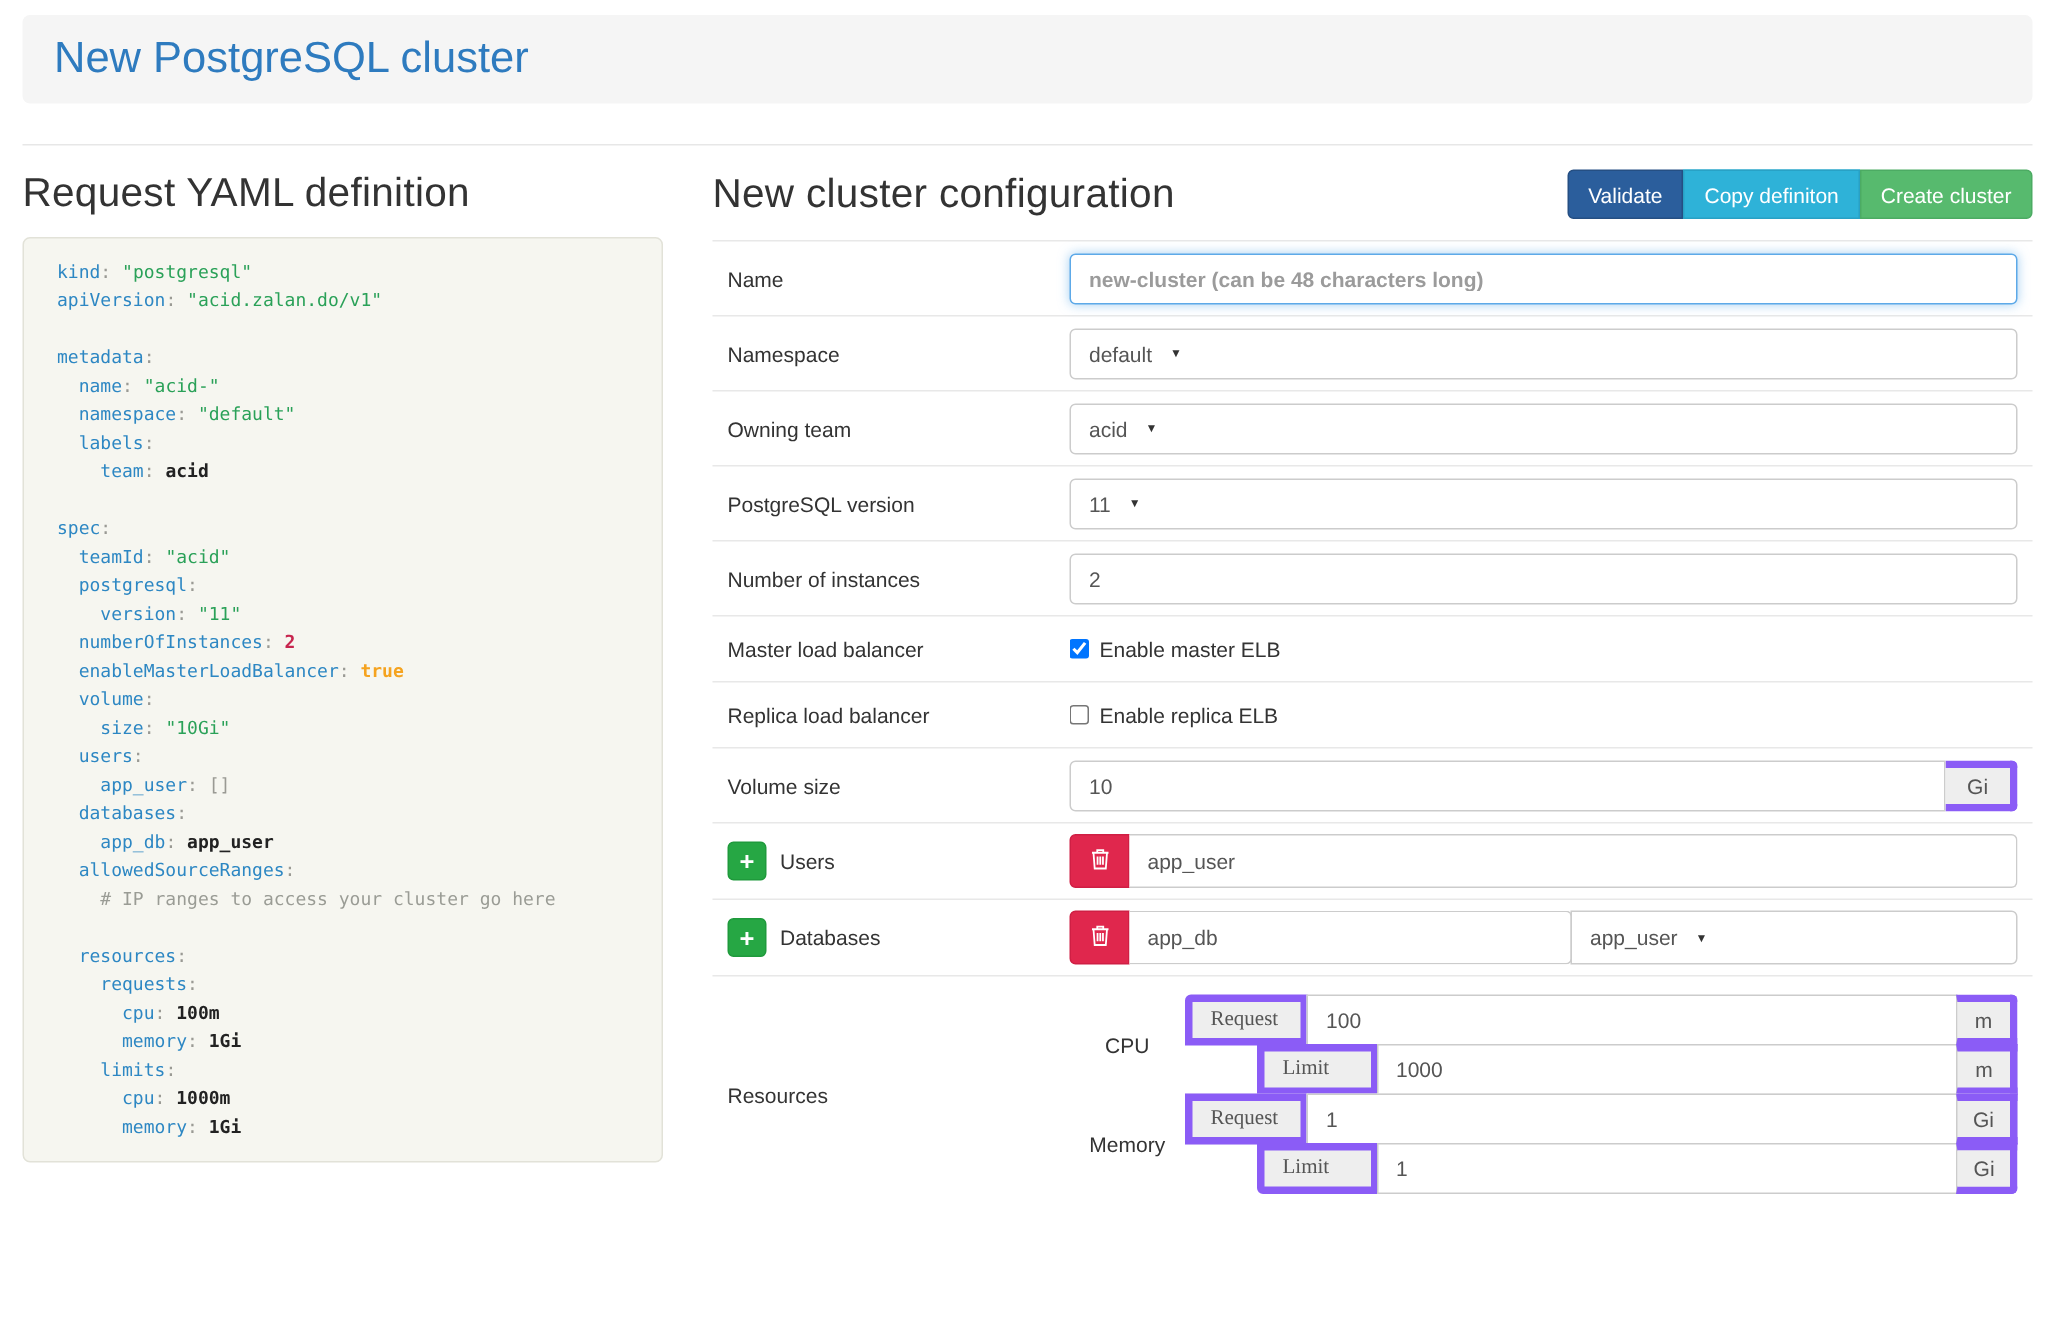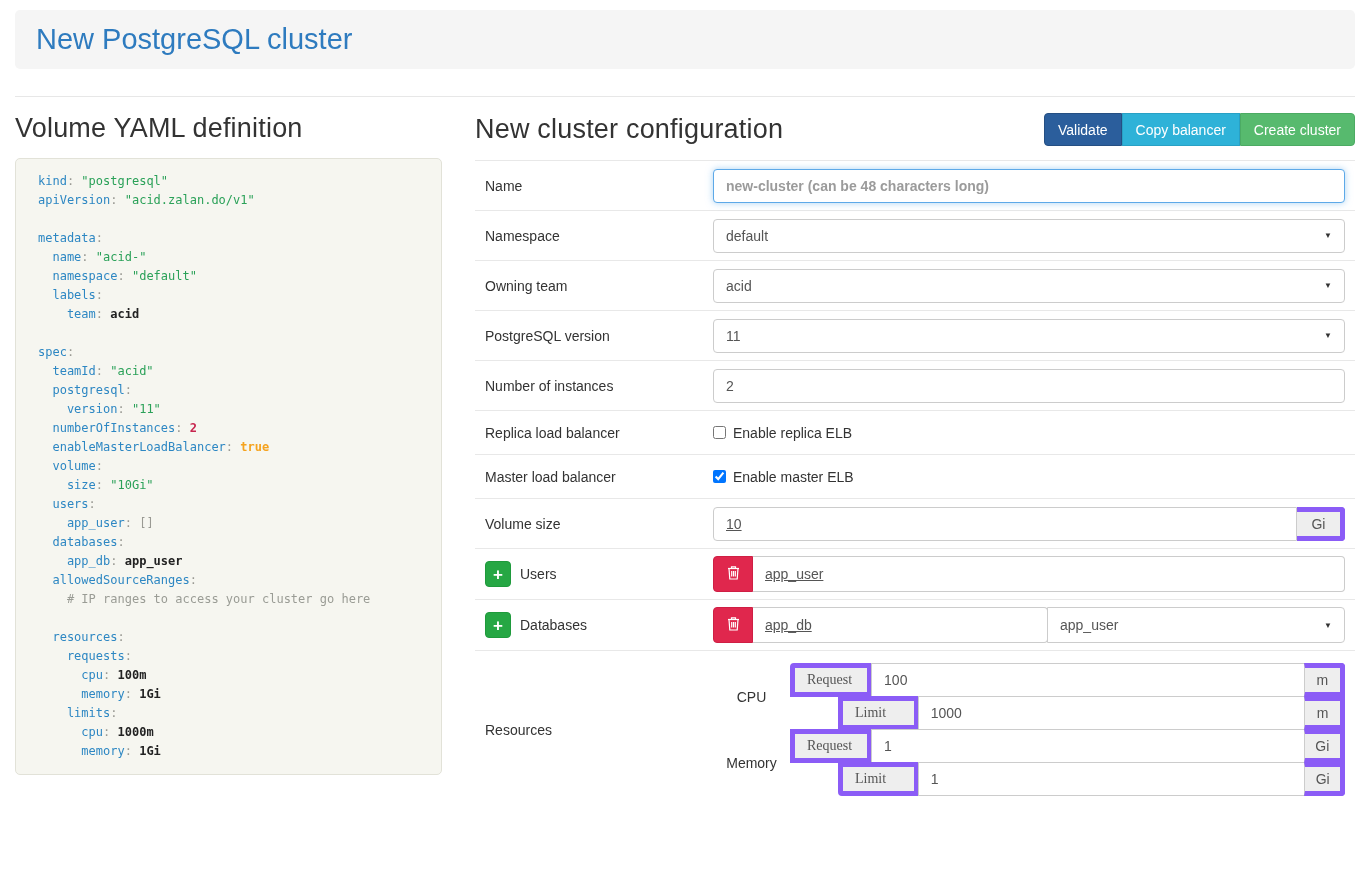--- a/index.html
+++ b/index.html
@@ -43,30 +43,30 @@
   .frow-check { min-height: 44px; }
   .frow-resources { align-items: center; padding: 12px 10px; }
   .flabel { width: 228px; flex-shrink: 0; font-size: 14px; color: #333; }
   .flabel-group { display: flex; align-items: center; gap: 9px; }
   .fctrl { flex: 1; display: flex; align-items: center; }
 
   .tinput { width: 100%; height: 34px; border: 1px solid #ccc; border-radius: 4px; padding: 6px 12px; font-size: 14px; color: #555; font-family: "Liberation Sans", sans-serif; background: #fff; outline: none; }
   .tinput::placeholder { color: #9b9b9b; font-weight: 600; opacity: 1; }
   .tinput.focused { border-color: #5da9e8; box-shadow: 0 0 7px rgba(102,175,233,0.55); }
 
-  .fselect { width: 100%; height: 34px; border: 1px solid #ccc; border-radius: 4px; background: #fff; display: flex; align-items: center; justify-content: space-between; padding: 6px 12px; font-size: 14px; color: #555; cursor: pointer; }
+  .fselect { width: 100%; height: 34px; border: 1px solid #ccc; border-radius: 4px; background: #fff; display: flex; align-items: center; padding: 6px 12px; font-size: 14px; color: #555; cursor: pointer; gap: 12px; }
   .fselect .caret { font-size: 8px; color: #333; }
 
   .static-value { font-size: 14px; color: #333; }
 
   .cbwrap { display: flex; align-items: center; gap: 7px; font-size: 14px; color: #333; cursor: pointer; }
   .cbwrap input { width: 13px; height: 13px; cursor: pointer; }
 
   .igroup { display: flex; width: 100%; }
-  .igroup .tinput { border-radius: 0 4px 4px 0; text-decoration: underline; }
+  .igroup .tinput { border-radius: 0 4px 4px 0; }
   .addon { height: 34px; background: #eee; border: 5px solid #8b5cf6; color: #555; font-size: 14px; display: flex; align-items: center; justify-content: center; }
   .addon-right { width: 52px; border-left: none; border-radius: 0 4px 4px 0; }
   .igroup .tinput.has-right-addon { border-radius: 4px 0 0 0; border-radius: 4px 0 0 4px; }
 
   .plus-btn { width: 26px; height: 26px; background: #26a744; border: 1px solid #1f9a3c; border-radius: 4px; color: #fff; font-size: 17px; font-weight: bold; line-height: 1; display: flex; align-items: center; justify-content: center; cursor: pointer; }
   .trash-btn { width: 40px; height: 36px; flex-shrink: 0; background: #e0274d; border: 1px solid #cf1f44; border-radius: 4px 0 0 4px; display: flex; align-items: center; justify-content: center; cursor: pointer; }
   .row-input { height: 36px; border-left: none; }
   .db-name-input { width: 295px; flex: none; border-radius: 0; }
   .db-owner-select { flex: 1; border-radius: 0 4px 4px 0; border-left: 1px solid #ccc; height: 36px; margin-left: -1px; }
 
@@ -92,32 +92,32 @@
 <div class="container">
 
   <div class="page-header-bar">
     <div class="page-title">New PostgreSQL cluster</div>
   </div>
   <hr class="top-divider">
 
   <div class="main">
 
     <div class="left-col">
-      <h2 class="section-heading">Volume YAML definition</h2>
+      <h2 class="section-heading">Request YAML definition</h2>
       <div class="yaml-panel">
         <div class="yaml-code"><div><span class="tok-key">kind</span><span class="tok-pun">: </span><span class="tok-str">"postgresql"</span></div><div><span class="tok-key">apiVersion</span><span class="tok-pun">: </span><span class="tok-str">"acid.zalan.do/v1"</span></div><div>&nbsp;</div><div><span class="tok-key">metadata</span><span class="tok-pun">:</span></div><div><span class="tok-key">  name</span><span class="tok-pun">: </span><span class="tok-str">"acid-"</span></div><div><span class="tok-key">  namespace</span><span class="tok-pun">: </span><span class="tok-str">"default"</span></div><div><span class="tok-key">  labels</span><span class="tok-pun">:</span></div><div><span class="tok-key">    team</span><span class="tok-pun">: </span><span class="tok-val">acid</span></div><div>&nbsp;</div><div><span class="tok-key">spec</span><span class="tok-pun">:</span></div><div><span class="tok-key">  teamId</span><span class="tok-pun">: </span><span class="tok-str">"acid"</span></div><div><span class="tok-key">  postgresql</span><span class="tok-pun">:</span></div><div><span class="tok-key">    version</span><span class="tok-pun">: </span><span class="tok-str">"11"</span></div><div><span class="tok-key">  numberOfInstances</span><span class="tok-pun">: </span><span class="tok-num">2</span></div><div><span class="tok-key">  enableMasterLoadBalancer</span><span class="tok-pun">: </span><span class="tok-bool">true</span></div><div><span class="tok-key">  volume</span><span class="tok-pun">:</span></div><div><span class="tok-key">    size</span><span class="tok-pun">: </span><span class="tok-str">"10Gi"</span></div><div><span class="tok-key">  users</span><span class="tok-pun">:</span></div><div><span class="tok-key">    app_user</span><span class="tok-pun">: </span><span class="tok-pun">[]</span></div><div><span class="tok-key">  databases</span><span class="tok-pun">:</span></div><div><span class="tok-key">    app_db</span><span class="tok-pun">: </span><span class="tok-val">app_user</span></div><div><span class="tok-key">  allowedSourceRanges</span><span class="tok-pun">:</span></div><div><span class="tok-cmt">    # IP ranges to access your cluster go here</span></div><div>&nbsp;</div><div><span class="tok-key">  resources</span><span class="tok-pun">:</span></div><div><span class="tok-key">    requests</span><span class="tok-pun">:</span></div><div><span class="tok-key">      cpu</span><span class="tok-pun">: </span><span class="tok-val">100m</span></div><div><span class="tok-key">      memory</span><span class="tok-pun">: </span><span class="tok-val">1Gi</span></div><div><span class="tok-key">    limits</span><span class="tok-pun">:</span></div><div><span class="tok-key">      cpu</span><span class="tok-pun">: </span><span class="tok-val">1000m</span></div><div><span class="tok-key">      memory</span><span class="tok-pun">: </span><span class="tok-val">1Gi</span></div></div>
       </div>
     </div>
 
     <div class="right-col">
       <div class="config-header">
         <h2 class="section-heading">New cluster configuration</h2>
         <div class="btn-group">
           <button class="btn btn-validate">Validate</button>
-          <button class="btn btn-copy">Copy balancer</button>
+          <button class="btn btn-copy">Copy definiton</button>
           <button class="btn btn-create">Create cluster</button>
         </div>
       </div>
 
       <div class="frow">
         <div class="flabel">Name</div>
         <div class="fctrl">
           <input class="tinput focused" type="text" placeholder="new-cluster (can be 48 characters long)" style="">
         </div>
       </div>
@@ -154,35 +154,35 @@
 
 
       <div class="frow">
         <div class="flabel">Number of instances</div>
         <div class="fctrl">
           <input class="tinput" type="text" value="2" style="">
         </div>
       </div>
 
       <div class="frow frow-check">
+        <div class="flabel">Master load balancer</div>
+        <div class="fctrl">
+          <label class="cbwrap">
+            <input type="checkbox" checked="" style="">
+            <span>Enable master ELB</span>
+          </label>
+        </div>
+      </div>
+
+      <div class="frow frow-check">
         <div class="flabel">Replica load balancer</div>
         <div class="fctrl">
           <label class="cbwrap">
             <input type="checkbox" style="">
             <span>Enable replica ELB</span>
-          </label>
-        </div>
-      </div>
-
-      <div class="frow frow-check">
-        <div class="flabel">Master load balancer</div>
-        <div class="fctrl">
-          <label class="cbwrap">
-            <input type="checkbox" checked="" style="">
-            <span>Enable master ELB</span>
           </label>
         </div>
       </div>
 
       <div class="frow">
         <div class="flabel">Volume size</div>
         <div class="fctrl">
           <div class="igroup">
             <input class="tinput has-right-addon" type="text" value="10" style="">
             <span class="addon addon-right">Gi</span>

